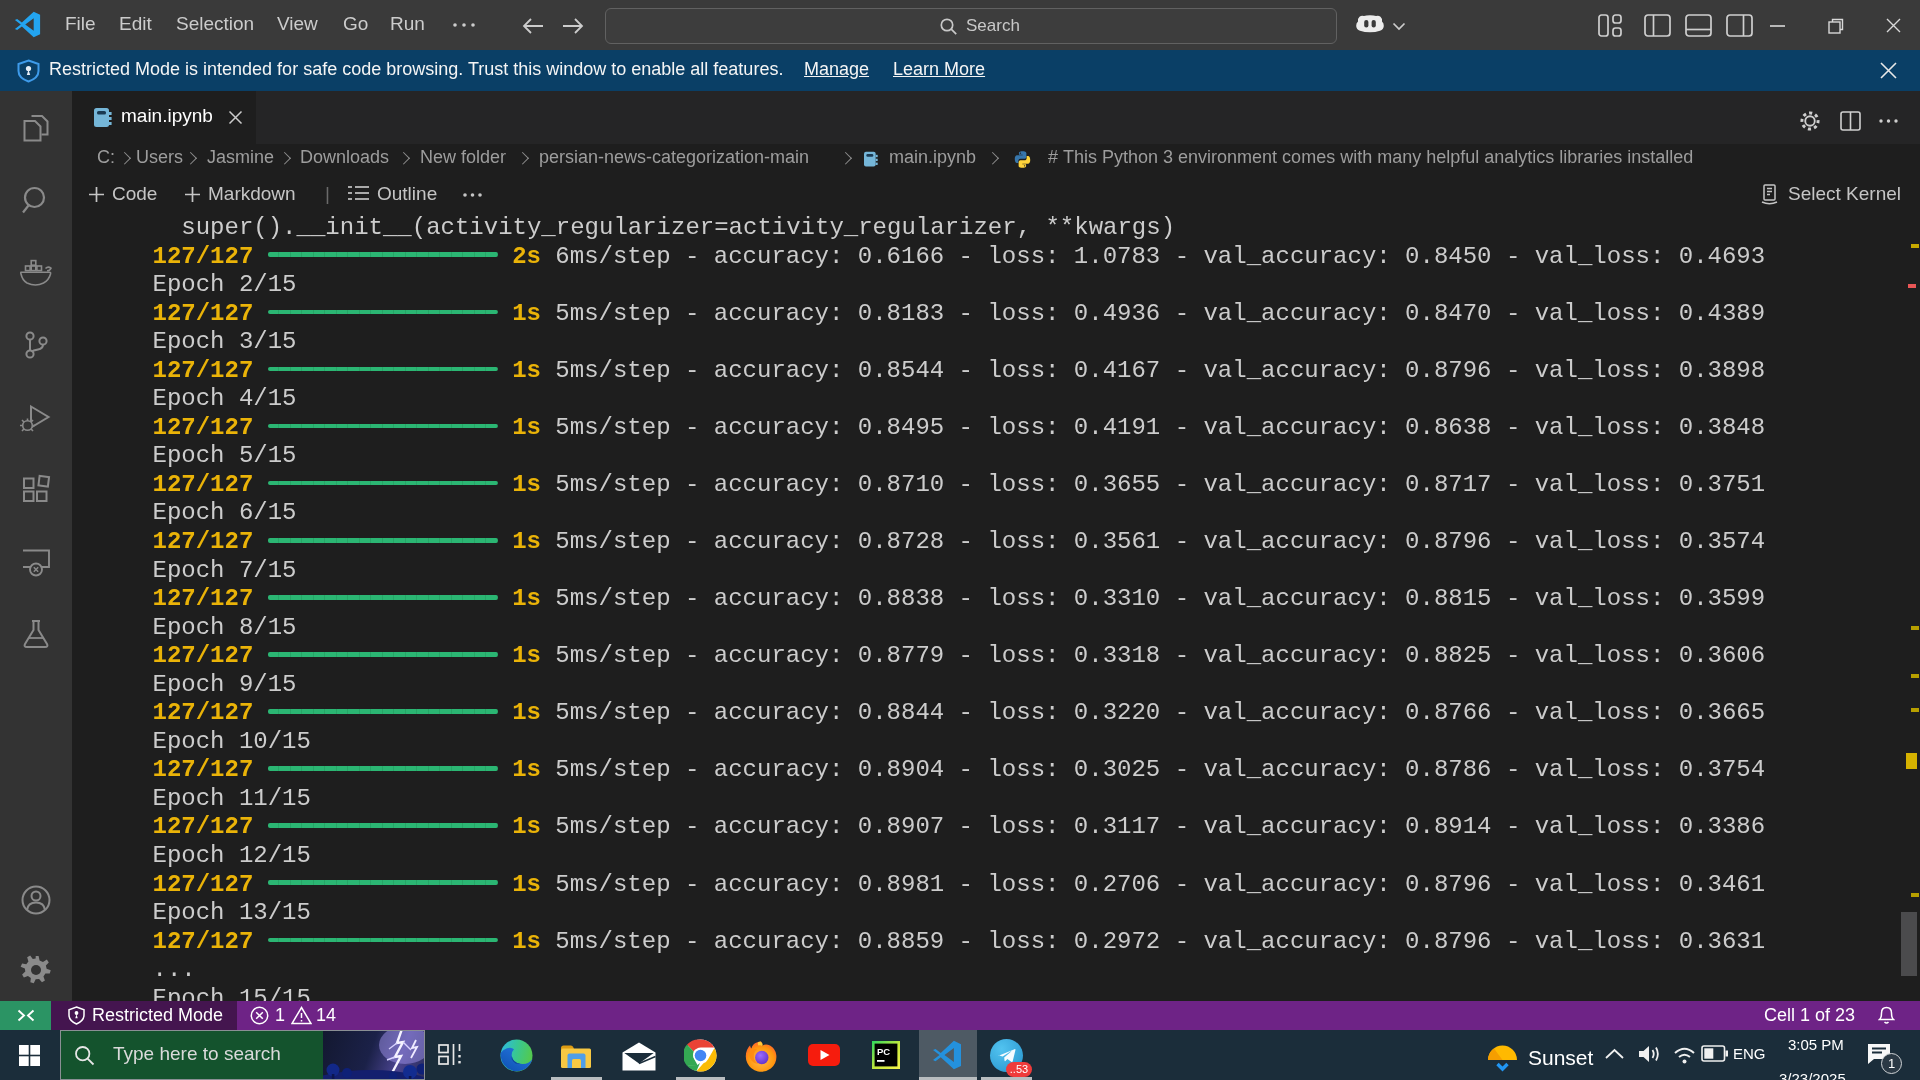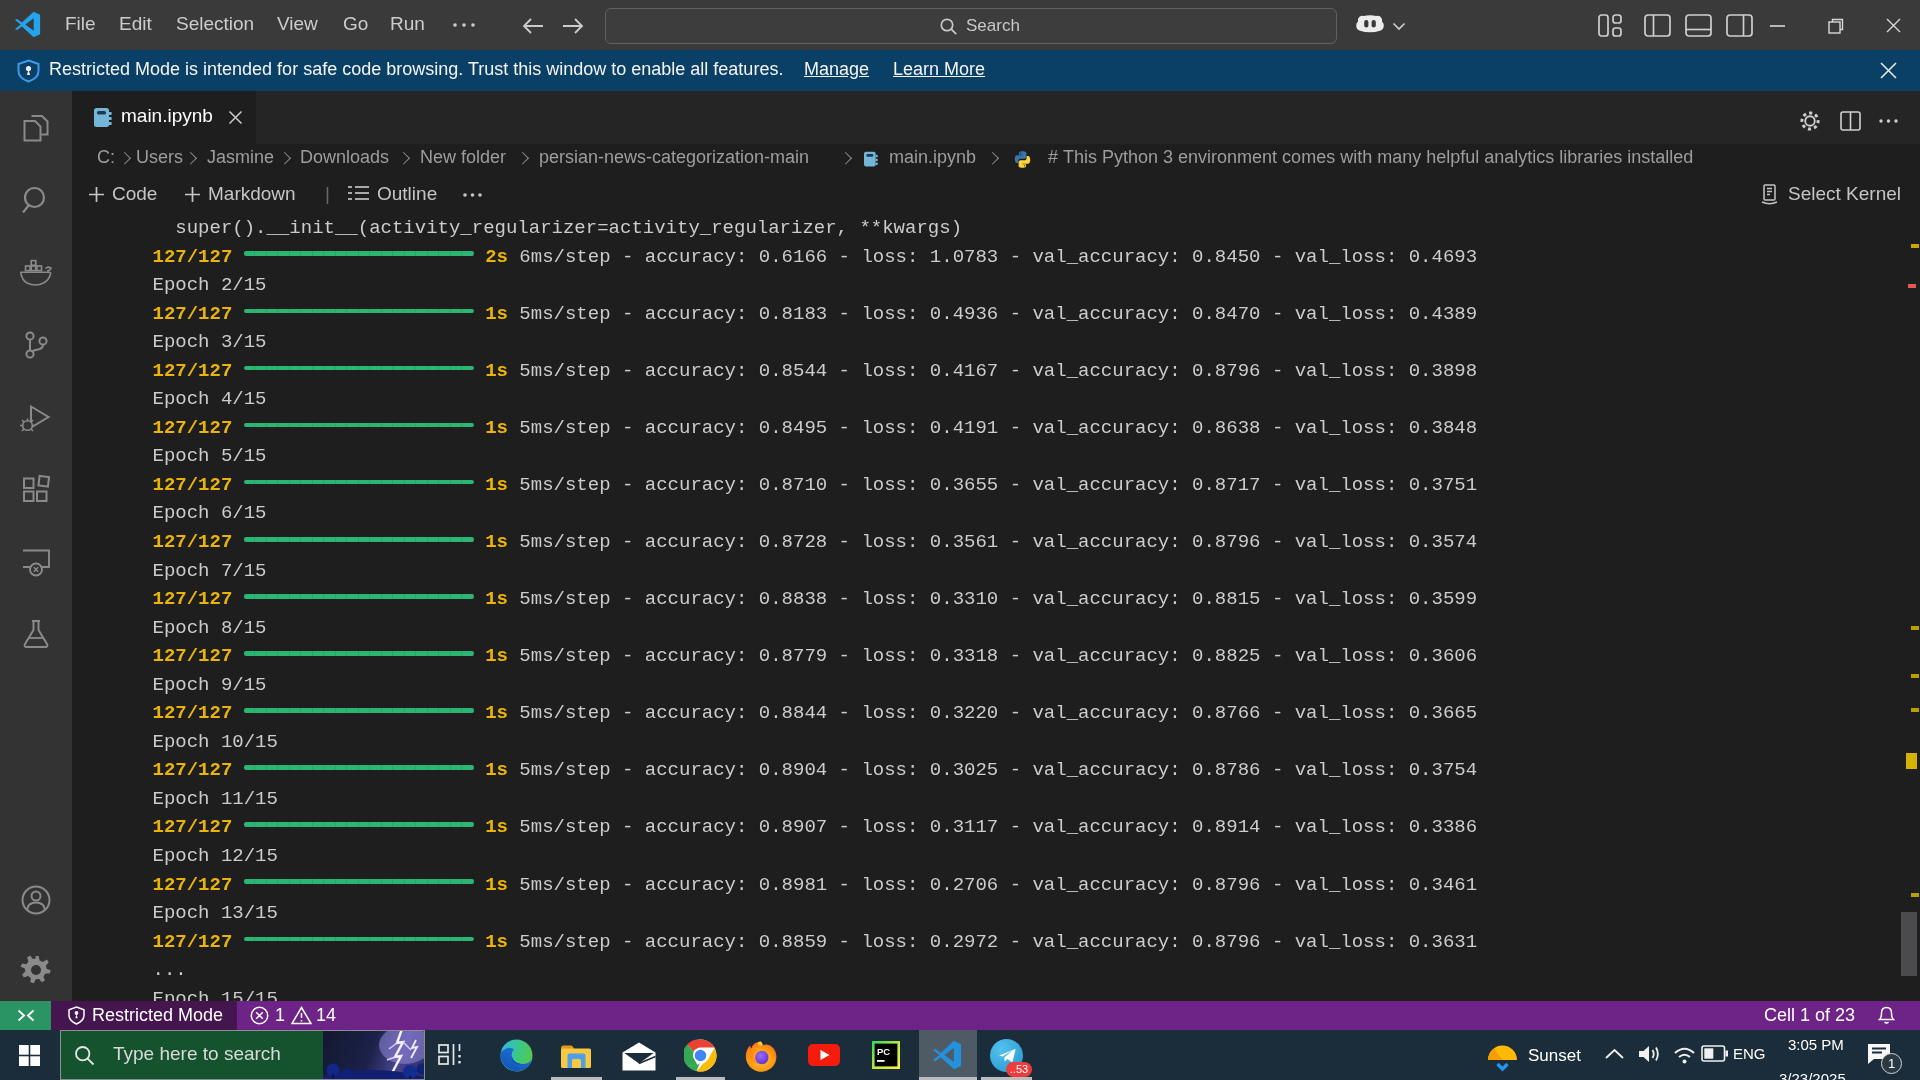--- a/index.html
+++ b/index.html
@@ -27,21 +27,21 @@
 #tab1 { position:absolute; left:0; top:0; width:184px; height:53px; background:#1e1e1e; color:#ffffff; font-size:19px; }
 #breadcrumb { position:absolute; left:72px; top:144px; width:1848px; height:30px; background:#1e1e1e; color:#9d9d9d; font-size:18px; }
 #breadcrumb span { position:absolute; top:3px; white-space:nowrap; }
 .chev { position:absolute; top:10px; width:8.5px; height:8.5px; border-right:1.9px solid #8e8e8e; border-bottom:1.9px solid #8e8e8e; transform:rotate(-45deg); }
 #nbtoolbar { position:absolute; left:72px; top:174px; width:1848px; height:41px; background:#1e1e1e; color:#c5c5c5; font-size:19px; }
 #nbtoolbar .lbl { position:absolute; top:9px; white-space:nowrap; }
 
 
 #editor { position:absolute; left:72px; top:215px; width:1848px; height:786px; background:#1e1e1e; overflow:hidden; }
 #code { position:absolute; left:80.5px; top:-1px; font-family:"Liberation Mono", monospace;
-  font-size:19px; line-height:28.55px; color:#cccccc; white-space:pre; }
+  font-size:24px; line-height:28.55px; color:#cccccc; white-space:pre; }
 #code b { color:#eab308; font-weight:bold; }
 .gbar { display:inline-block; width:230px; height:4.6px; border-radius:2px; vertical-align:5.5px; background:repeating-linear-gradient(90deg,#2bb673 0px,#2bb673 10.3px,#27a567 10.3px,#27a567 11.5px); }
 .ruler { position:absolute; }
 
 
 #statusbar { position:absolute; left:0; top:1001px; width:1920px; height:29px; background:#6e2386; color:#ffffff; font-size:18px; }
 
 
 #taskbar { position:absolute; left:0; top:1030px; width:1920px; height:50px; background:#1b2d3a; }
 #tsearch { position:absolute; left:60px; top:0px; width:365px; height:50px; background:#14532d; border:1px solid #8a8f94; overflow:hidden; }
@@ -486,21 +486,21 @@
   </div>
   <div class="underln" style="left:551px;width:51px;"></div>
   <div class="underln" style="left:676px;width:49px;"></div>
   <div class="underln" style="left:919px;width:58px;"></div>
   <div class="underln" style="left:981px;width:51px;"></div>
   <svg style="position:absolute;left:1486px;top:9px;" width="33" height="33" viewBox="0 0 33 33">
     <path d="M2 21 A14.5 14.5 0 0 1 31 21 Z" fill="#ffb900"></path>
     <path d="M2 21 A14.5 14.5 0 0 1 8 9.5 L16.5 21 Z" fill="#f59e00"></path>
     <path d="M11.5 25 L16.5 30 L21.5 25" fill="none" stroke="#2196f3" stroke-width="3.4"></path>
   </svg>
-  <span class="traytxt" style="left:1528px;top:16px;font-size:17px;">Sunset</span>
+  <span class="traytxt" style="left:1528px;top:16px;font-size:21px;">Sunset</span>
   <svg style="position:absolute;left:1604px;top:18px;" width="21" height="12" viewBox="0 0 21 12">
         <path d="M2 10 L10.5 2 L19 10" fill="none" stroke="#f0f0f0" stroke-width="1.8"></path>
       </svg>
   <svg style="position:absolute;left:1638px;top:13px;" width="25" height="22" viewBox="0 0 25 22">
     <path d="M1 8 H5.5 L11 3 V19 L5.5 14 H1 Z" fill="#f0f0f0"></path>
     <path d="M14.5 7 Q17 11 14.5 15 M18 4.5 Q21.7 11 18 17.5" fill="none" stroke="#f0f0f0" stroke-width="1.8"></path>
   </svg>
   <svg style="position:absolute;left:1671px;top:13px;" width="27" height="22" viewBox="0 0 27 22">
     <path d="M4 10 Q13.5 1.5 23 10" fill="none" stroke="#f0f0f0" stroke-width="2"></path>
     <path d="M8 14 Q13.5 9.5 19 14" fill="none" stroke="#f0f0f0" stroke-width="2"></path>

